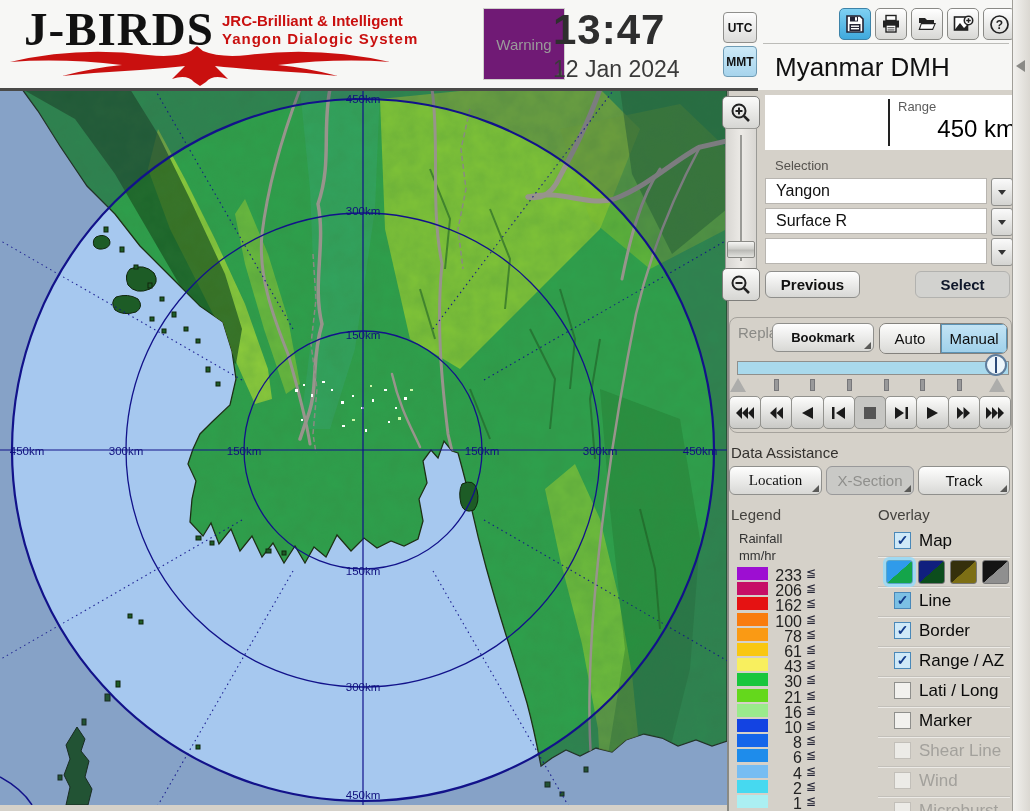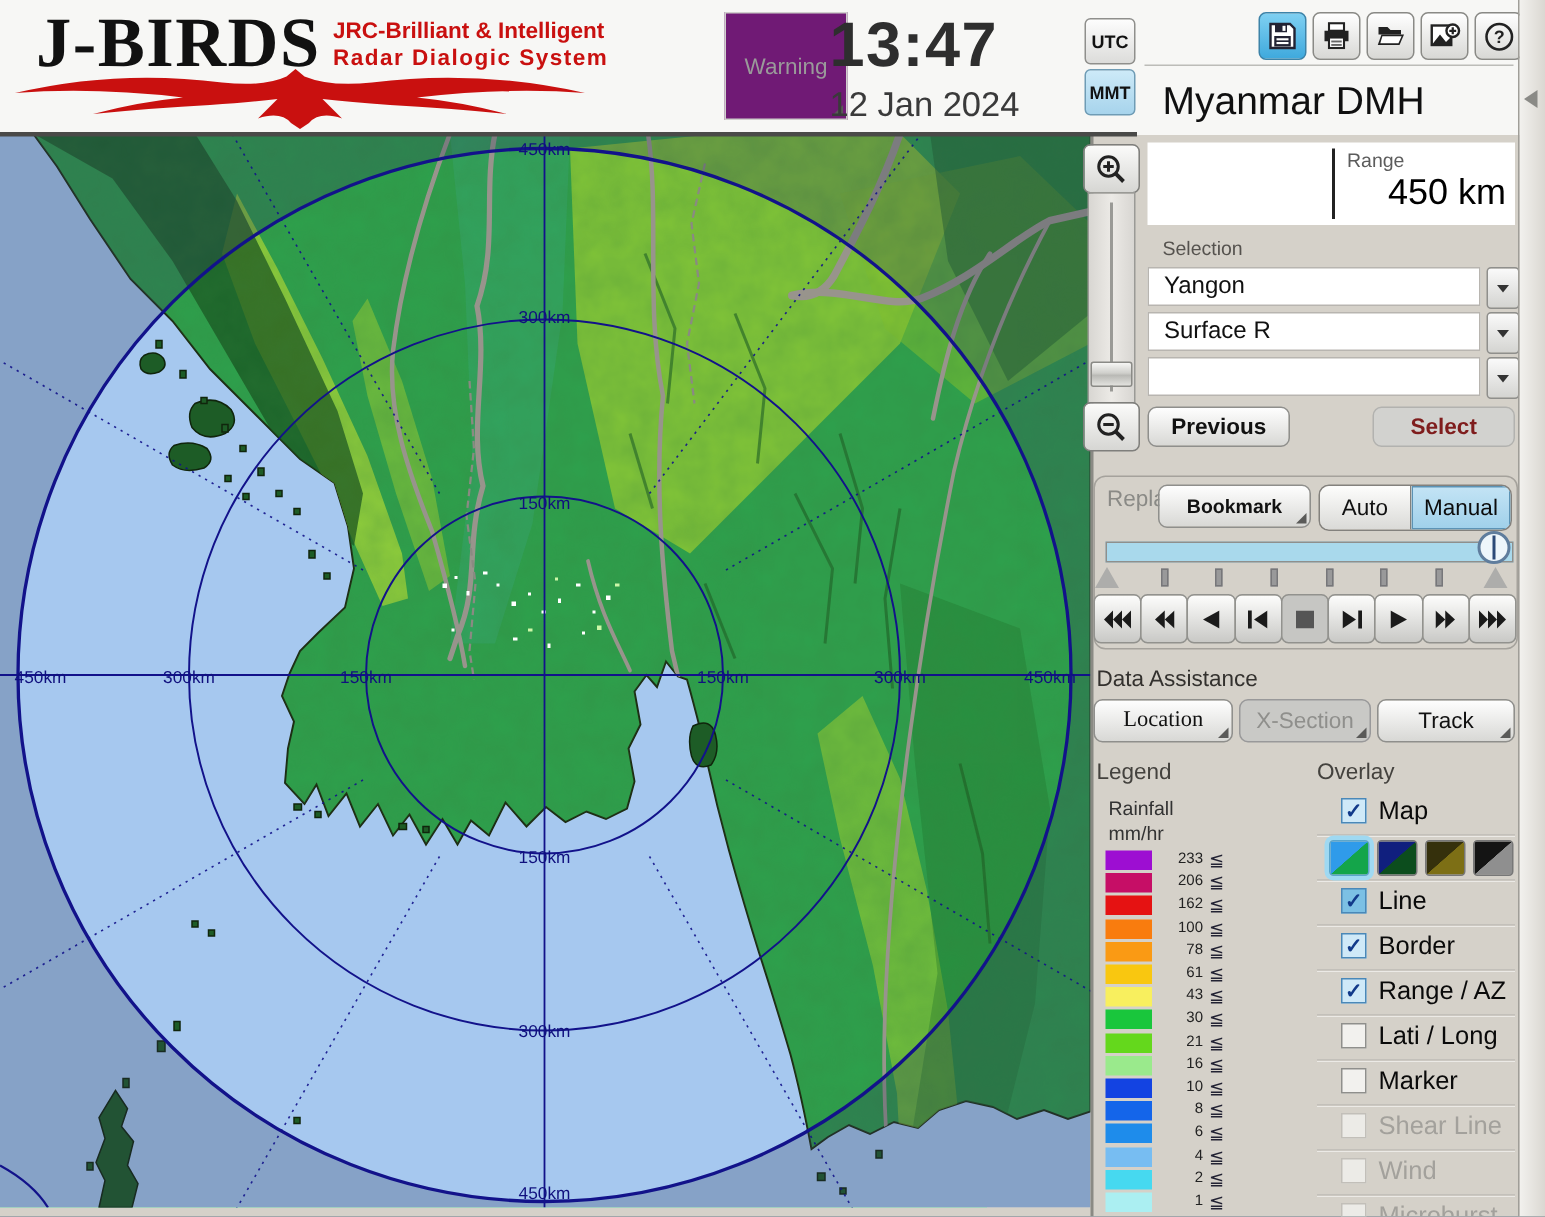--- a/index.html
+++ b/index.html
@@ -44,36 +44,36 @@
   #zoomctl{position:absolute;left:722px;top:96px;width:36px;height:204px;}
   .zoombtn{position:absolute;left:0;width:36px;height:31px;border:1px solid #7f7f7c;border-radius:5px;
        background:linear-gradient(#fbfbfa,#d6d6d3);display:flex;align-items:center;justify-content:center;}
   #zoom-in-btn{top:0;} #zoom-out-btn{top:172px;}
   #zoom-track{position:absolute;left:3px;top:32px;width:30px;height:139px;
        background:linear-gradient(90deg,#d8d6d2,#eceae6,#d8d6d2);border:1px solid #9a9a96;}
   #zoom-groove{position:absolute;left:14px;top:6px;width:2px;height:126px;background:#9a9a96;}
   #zoom-thumb{position:absolute;left:1px;top:112px;width:26px;height:15px;border:1px solid #8a8a86;
        background:linear-gradient(#f6f6f4,#cfcfcb 45%,#b9b9b5 55%,#e2e2de);border-radius:2px;}
   
-  #range-box{position:absolute;left:765px;top:95px;width:245px;height:55px;background:#fff;}
+  #range-box{position:absolute;left:765px;top:95px;width:245px;height:55px;background:#fff;padding-left:12px;}
   #range-divider{position:absolute;left:123px;top:4px;width:2px;height:47px;background:#222;}
   #range-label{position:absolute;left:133px;top:4px;font-size:13px;color:#5c5c5c;}
   #range-value{position:absolute;right:6px;top:20px;font-size:24px;color:#000;}
   #selection-label{position:absolute;left:775px;top:158px;font-size:13px;color:#55524e;}
   .dd-field{position:absolute;left:765px;width:222px;height:26px;background:#fff;border:1px solid #b8b5b0;
        font-size:16px;color:#111;display:flex;align-items:center;padding-left:10px;box-sizing:border-box;}
   .dd-btn{position:absolute;left:991px;width:20px;height:26px;border:1px solid #8f8f8c;border-radius:3px;
        background:linear-gradient(#fafafa,#d4d4d1);display:flex;align-items:center;justify-content:center;}
   .dd-caret{width:0;height:0;border-left:4px solid transparent;border-right:4px solid transparent;
        border-top:5px solid #333;}
   .btn{border:1px solid #8f8f8c;border-radius:6px;background:linear-gradient(#fefefe,#d8d8d5);
        font-family:"Liberation Sans",sans-serif;display:flex;align-items:center;justify-content:center;
        position:absolute;box-sizing:border-box;}
   #previous-btn{left:765px;top:271px;width:95px;height:27px;font-size:15px;font-weight:600;color:#111;}
-  #select-btn{left:915px;top:271px;width:95px;height:27px;font-size:15px;font-weight:600;color:#7f1d1d;
+  #select-btn{left:915px;top:271px;width:95px;height:27px;font-size:15px;font-weight:600;color:#0f172a;
        background:#d2d2cf;border-color:#b2b2af;}
   
   #replay-box{position:absolute;left:729px;top:317px;width:281px;height:114px;border:1px solid #a5a29c;
        border-radius:8px;}
   #replay-label{position:absolute;left:738px;top:324px;font-size:15px;color:#8a8a86;}
   #bookmark-btn{left:772px;top:323px;width:102px;height:29px;font-size:13px;font-weight:bold;color:#111;}
   #automan{position:absolute;left:879px;top:323px;width:127px;height:29px;border:1px solid #83817d;
        border-radius:7px;overflow:hidden;display:flex;}
   #auto-btn{width:61px;height:100%;background:linear-gradient(#fdfdfc,#dadad7);display:flex;
        align-items:center;justify-content:center;font-size:15px;color:#111;border-right:1px solid #83817d;
@@ -98,21 +98,21 @@
   #xsection-btn{left:826px;top:466px;width:88px;height:29px;font-size:15px;color:#8f8f8c;
        background:#c9c9c6;border-color:#99999a;}
   #track-btn{left:918px;top:466px;width:92px;height:29px;font-size:15px;color:#111;}
   
   #legend-label{position:absolute;left:731px;top:506px;font-size:15px;color:#44423e;}
   #overlay-label{position:absolute;left:878px;top:506px;font-size:15px;color:#44423e;}
   #legend-line1{position:absolute;left:739px;top:531px;font-size:13px;color:#333;}
   #legend-line2{position:absolute;left:739px;top:548px;font-size:13px;color:#333;}
   .lrow{position:absolute;left:737px;width:130px;height:14px;}
   .lsw{position:absolute;left:0;top:0;width:31px;height:13px;}
-  .lval{position:absolute;left:34px;top:0;width:31px;text-align:right;font-size:10px;color:#222;}
+  .lval{position:absolute;left:34px;top:0;width:31px;text-align:right;font-size:16px;color:#222;}
   .llte{position:absolute;left:69px;top:-1px;font-size:12px;color:#223;}
   
   #ovl{position:absolute;left:878px;top:527px;width:132px;}
   .ovl-row{position:relative;width:132px;height:29px;border-bottom:1px solid #c3c0ba;
        box-shadow:0 1px 0 #eceae6;}
   .ovl-row .cb{position:absolute;left:16px;top:5px;width:17px;height:17px;border:1px solid #8f8f8c;
        background:#f2f1ee;box-sizing:border-box;font-size:14px;line-height:14px;font-weight:bold;
        color:#123a8a;text-align:center;}
   .ovl-row .cb.checked{background:#cfe9f8;border-color:#4a88b8;}
   .ovl-row .cb.checked.deep{background:#7cc0e4;}
@@ -300,21 +300,21 @@
         <circle cx="9" cy="9" r="6.5" fill="none" stroke="#222" stroke-width="2"></circle>
         <line x1="13.8" y1="13.8" x2="19" y2="19" stroke="#222" stroke-width="2.6"></line>
         <line x1="5.5" y1="9" x2="12.5" y2="9" stroke="#222" stroke-width="2"></line>
       </svg>
     </div>
   </div>
 
   <div id="header">
     <div id="logo-title">J-BIRDS</div>
     <div class="logo-sub" id="logo-sub1">JRC-Brilliant &amp; Intelligent</div>
-    <div class="logo-sub" id="logo-sub2">Radar  Dialogic  System</div>
+    <div class="logo-sub" id="logo-sub2">Yangon  Dialogic  System</div>
     <svg id="eagle" width="385" height="40" viewBox="0 0 385 40">
       <path fill="#c9100f" d="M2,16 Q70,0 140,9 Q168,12 183,5 L189,0 L195,5 Q212,12 240,9 Q310,0 382,16 Q330,12 270,19 Q300,22 330,30 Q290,26 252,24 Q225,22 207,20 L220,33 Q205,28 198,36 L192,40 L186,36 Q179,28 164,33 L177,20 Q159,22 132,24 Q94,26 54,30 Q84,22 114,19 Q54,12 2,16 Z"></path>
     </svg>
     <div id="warning-box">
       <span>Warning</span>
       <span class="grip"></span>
     </div>
     <div id="clock-time">13:47</div>
     <div id="clock-date">12 Jan 2024</div>
     <div class="tzbtn" id="utc-btn">UTC</div>

